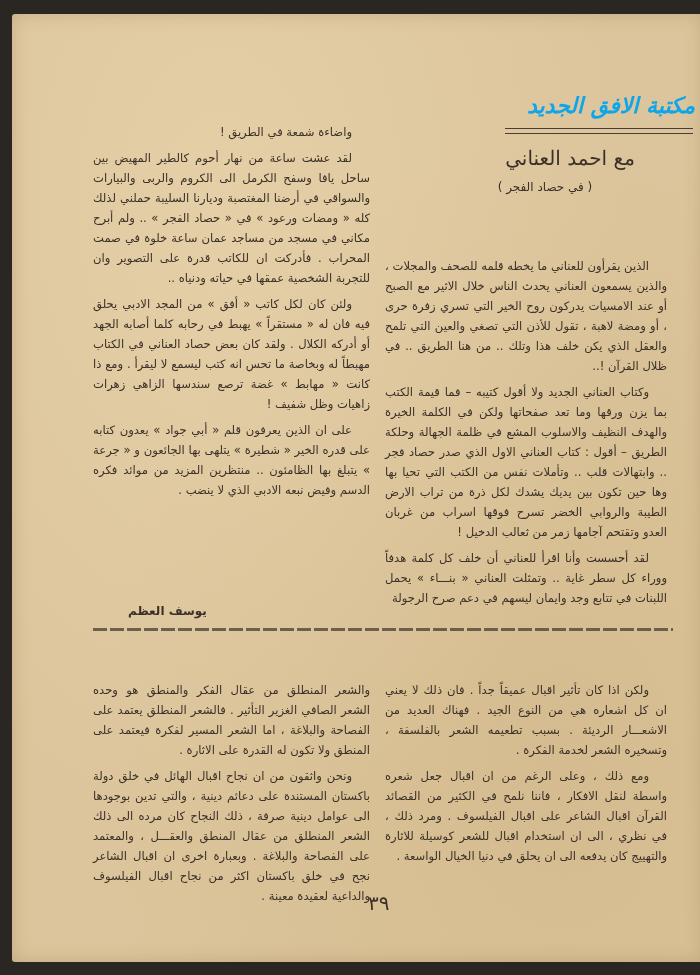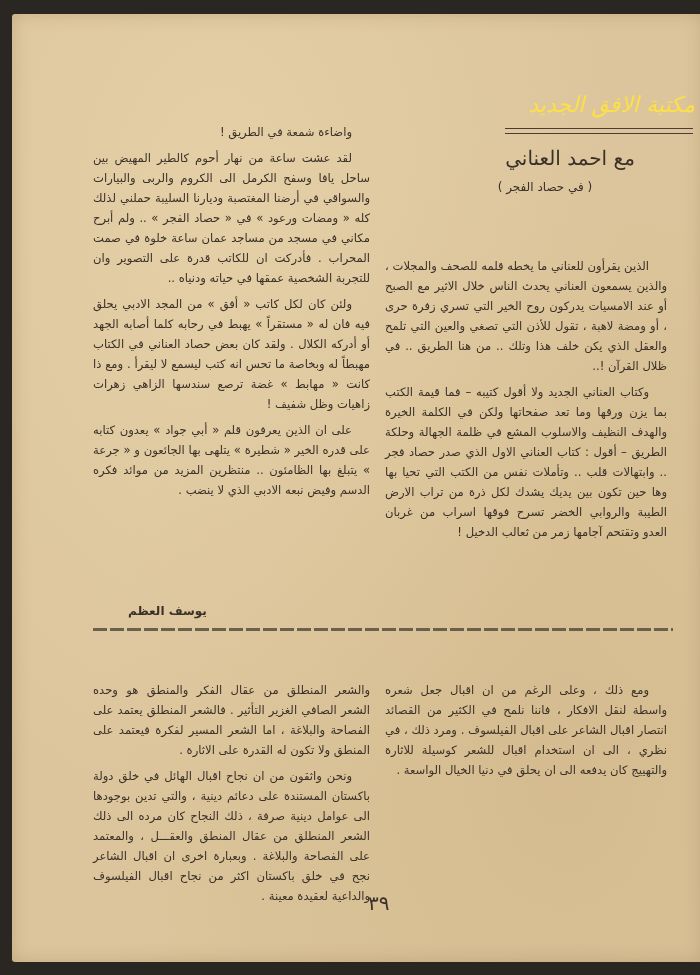--- a/index.html
+++ b/index.html
@@ -29,22 +29,22 @@
   .col p { margin:0 0 6px 0; }
   .col p.indent { text-indent:18px; }
   .col-left-top { left:93px; top:74px; width:277px; }
   .col-right-top { left:385px; top:208px; width:282px; }
   .col-left-bot { left:93px; top:632px; width:277px; }
   .col-right-bot { left:385px; top:632px; width:282px; }
 
   .masthead {
     position:absolute; left:490px; top:92px; width:205px;
     direction:rtl; text-align:right;
-    font-family:"DejaVu Serif", serif; font-weight:normal; font-style:italic;
-    font-size:22px; color:#fde047; letter-spacing:0px;
+    font-family:"DejaVu Serif", serif; font-weight:bold; font-style:italic;
+    font-size:22px; color:#0ea5e9; letter-spacing:0px;
   }
   .rule-double {
     position:absolute; left:505px; top:128px; width:188px; height:4px;
     border-top:1.5px solid #4a3e33; border-bottom:1.5px solid #4a3e33;
   }
   .article-title {
     position:absolute; left:470px; top:146px; width:200px;
     direction:rtl; text-align:center;
     font-family:"DejaVu Serif", serif; font-size:20px; color:#3a3028;
   }
@@ -73,35 +73,37 @@
 <div class="paper"></div>
 
 <div class="masthead">مكتبة الافق الجديد</div>
 <div class="rule-double"></div>
 <div class="article-title">مع احمد العناني</div>
 <div class="article-subtitle">( في حصاد الفجر )</div>
 
 <div class="col col-right-top txt">
   <p class="indent">الذين يقرأون للعناني ما يخطه قلمه للصحف والمجلات ، والذين يسمعون العناني يحدث الناس خلال الاثير مع الصبح أو عند الامسيات يدركون روح الخير التي تسري زفرة حرى ، أو ومضة لاهبة ، تقول للأذن التي تصغي والعين التي تلمح والعقل الذي يكن خلف هذا وتلك .. من هنا الطريق .. في ظلال القرآن !..</p>
   <p class="indent">وكتاب العناني الجديد ولا أقول كتيبه – فما قيمة الكتب بما يزن ورقها وما تعد صفحاتها ولكن في الكلمة الخيرة والهدف النظيف والاسلوب المشع في ظلمة الجهالة وحلكة الطريق – أقول : كتاب العناني الاول الذي صدر حصاد فجر .. وابتهالات قلب .. وتأملات نفس من الكتب التي تحيا بها وها حين تكون بين يديك يشدك لكل ذرة من تراب الارض الطيبة والروابي الخضر تسرح فوقها اسراب من غربان العدو وتقتحم آجامها زمر من ثعالب الدخيل !</p>
+  <p class="indent">لقد أحسست وأنا اقرأ للعناني أن خلف كل كلمة هدفاً ووراء كل سطر غاية .. وتمثلت العناني « بنـــاء » يحمل اللبنات في تتابع وجد وايمان ليسهم في دعم صرح الرجولة</p>
 </div>
 
 <div class="col col-left-top txt">
   <p class="indent">واضاءة شمعة في الطريق !</p>
   <p class="indent">لقد عشت ساعة من نهار أحوم كالطير المهيض بين ساحل يافا وسفح الكرمل الى الكروم والربى والبيارات والسواقي في أرضنا المغتصبة وديارنا السليبة حملني لذلك كله « ومضات ورعود » في « حصاد الفجر » .. ولم أبرح مكاني في مسجد من مساجد عمان ساعة خلوة في صمت المحراب . فأدركت ان للكاتب قدرة على التصوير وان للتجربة الشخصية عمقها في حياته ودنياه ..</p>
   <p class="indent">ولئن كان لكل كاتب « أفق » من المجد الادبي يحلق فيه فان له « مستقراً » يهبط في رحابه كلما أصابه الجهد أو أدركه الكلال . ولقد كان بعض حصاد العناني في الكتاب مهبطاً له وبخاصة ما تحس انه كتب ليسمع لا ليقرأ . ومع ذا كانت « مهابط » غضة ترصع سندسها الزاهي زهرات زاهيات وظل شفيف !</p>
   <p class="indent">على ان الذين يعرفون قلم « أبي جواد » يعدون كتابه على قدره الخير « شطيرة » يتلهى بها الجائعون و « جرعة » يتبلغ بها الظامئون .. منتظرين المزيد من موائد فكره الدسم وفيض نبعه الادبي الذي لا ينضب .</p>
 </div>
 
 <div class="signature">يوسف العظم</div>
 
 <div class="dash-rule"></div>
 
 <div class="col col-right-bot txt">
-  <p class="indent">ومع ذلك ، وعلى الرغم من ان اقبال جعل شعره واسطة لنقل الافكار ، فاننا نلمح في الكثير من القصائد انتصار اقبال الشاعر على اقبال الفيلسوف . ومرد ذلك ، في نظري ، الى ان استخدام اقبال للشعر كوسيلة للاثارة والتهييج كان يدفعه الى ان يحلق في دنيا الخيال الواسعة .</p>
+  <p class="indent">ولكن اذا كان تأثير اقبال عميقاً جداً . فان ذلك لا يعني ان كل اشعاره هي من النوع الجيد . فهناك العديد من الاشعـــار الرديئة . بسبب تطعيمه الشعر بالفلسفة ، وتسخيره الشعر لخدمة الفكرة .</p>
+  <p class="indent">ومع ذلك ، وعلى الرغم من ان اقبال جعل شعره واسطة لنقل الافكار ، فاننا نلمح في الكثير من القصائد القرآن اقبال الشاعر على اقبال الفيلسوف . ومرد ذلك ، في نظري ، الى ان استخدام اقبال للشعر كوسيلة للاثارة والتهييج كان يدفعه الى ان يحلق في دنيا الخيال الواسعة .</p>
 </div>
 
 <div class="col col-left-bot txt">
   <p>والشعر المنطلق من عقال الفكر والمنطق هو وحده الشعر الصافي الغزير التأثير . فالشعر المنطلق يعتمد على الفصاحة والبلاغة ، اما الشعر المسير لفكرة فيعتمد على المنطق ولا تكون له القدرة على الاثارة .</p>
   <p class="indent">ونحن واثقون من ان نجاح اقبال الهائل في خلق دولة باكستان المستندة على دعائم دينية ، والتي تدين بوجودها الى عوامل دينية صرفة ، ذلك النجاح كان مرده الى ذلك الشعر المنطلق من عقال المنطق والعقـــل ، والمعتمد على الفصاحة والبلاغة . وبعبارة اخرى ان اقبال الشاعر نجح في خلق باكستان اكثر من نجاح اقبال الفيلسوف والداعية لعقيدة معينة .</p>
 </div>
 
 <div class="page-number">٣٩</div>
 
 </body></html>

